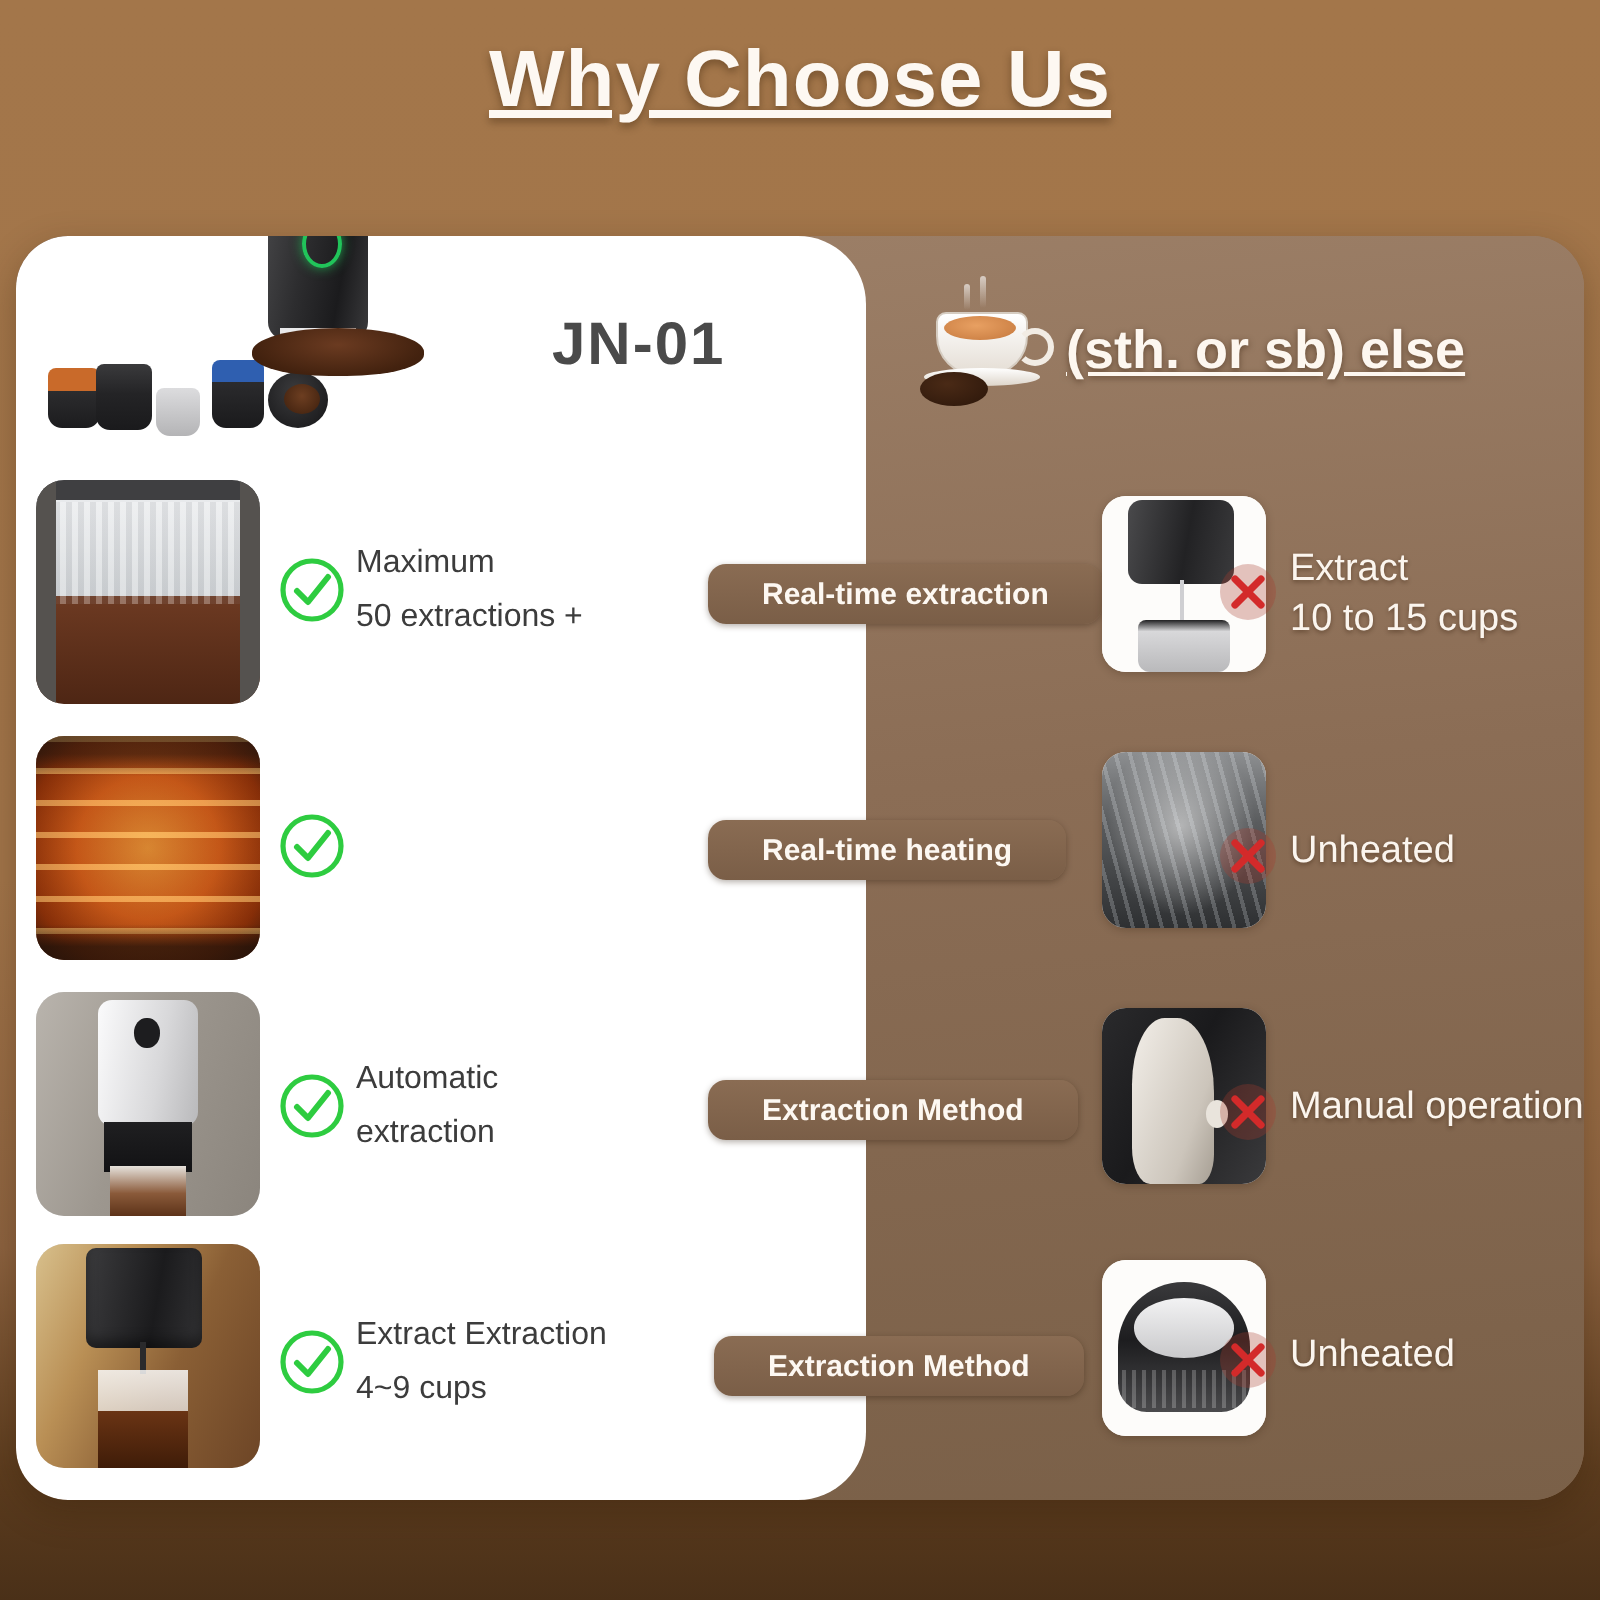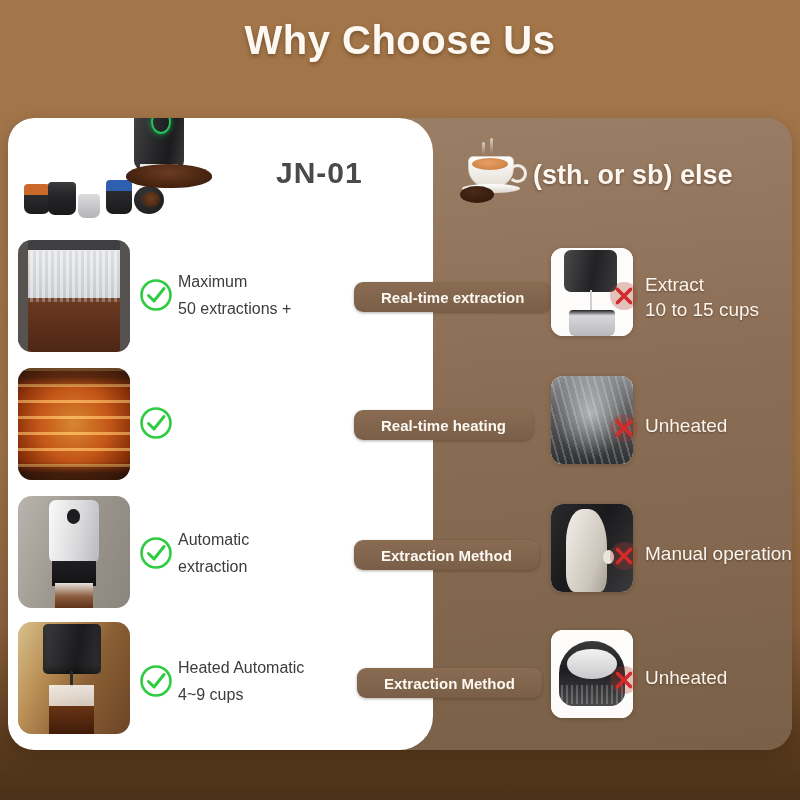--- a/index.html
+++ b/index.html
@@ -27,20 +27,21 @@
     position: absolute;
     top: 18px;
     left: 0;
     width: 800px;
     text-align: center;
     color: #fdf8f2;
     font-size: 40px;
     font-weight: bold;
     letter-spacing: 0.5px;
     text-shadow: 0 2px 4px rgba(60,35,12,0.45);
+    text-decoration: underline;
   }
 
   
   .card {
     position: absolute;
     left: 8px;
     top: 118px;
     width: 784px;
     height: 632px;
     border-radius: 26px;
@@ -214,20 +215,21 @@
   }
   .right-header-text {
     position: absolute;
     left: 100px;
     top: 42px;
     font-size: 27px;
     font-weight: bold;
     color: #fdf7f0;
     white-space: nowrap;
     text-shadow: 0 1px 3px rgba(50,28,10,0.5);
+    text-decoration: underline;
   }
 
   
   .row {
     position: absolute;
     left: 0;
     width: 784px;
     height: 128px;
   }
   .row-0 { top: 118px; }
@@ -462,21 +464,21 @@
         <div class="art" style="left:46%; top:44%; width:3px; height:14%; background:#2a2a2c;"></div>
         <div class="art" style="left:28%; top:56%; width:40%; height:44%; background:linear-gradient(180deg,rgba(250,250,250,0.85) 0%,rgba(245,245,245,0.7) 42%,#6a3414 42%,#3f1c08 100%);"></div>
       </div>
       <div class="check" style="top:46px;">
         <svg viewBox="0 0 34 34" width="34" height="34">
           <circle cx="17" cy="17" r="14.5" fill="none" stroke="#2ecc40" stroke-width="2.6"></circle>
           <path d="M9.5 17.5 L15 23 L25 10.5" fill="none" stroke="#2ecc40" stroke-width="3" stroke-linecap="round" stroke-linejoin="round"></path>
         </svg>
       </div>
       <div class="left-text" style="top:36px;">
-        <div>Heated Automatic</div>
+        <div>Extract Extraction</div>
         <div>4~9 cups</div>
       </div>
       <div class="badge" style="top:50px; left:349px;">Extraction Method</div>
       <div class="thumb-right">
         <div class="art" style="background:#fdfcfa;"></div>
         <div class="art" style="left:10%; top:12%; width:80%; height:74%; border-radius:50% 50% 22% 22%; background:linear-gradient(180deg,#3a3a3c 0%,#1d1d1f 45%,#4a4a4c 100%);"></div>
         <div class="art" style="left:19%; top:22%; width:62%; height:34%; border-radius:50%; background:linear-gradient(180deg,#f2f2f3,#c9c9cb);"></div>
         <div class="art" style="left:12%; top:62%; width:76%; height:22%; background:repeating-linear-gradient(90deg,rgba(255,255,255,0.22) 0 2px,transparent 2px 5px);"></div>
       </div>
       <div class="cross" style="top:46px;">

